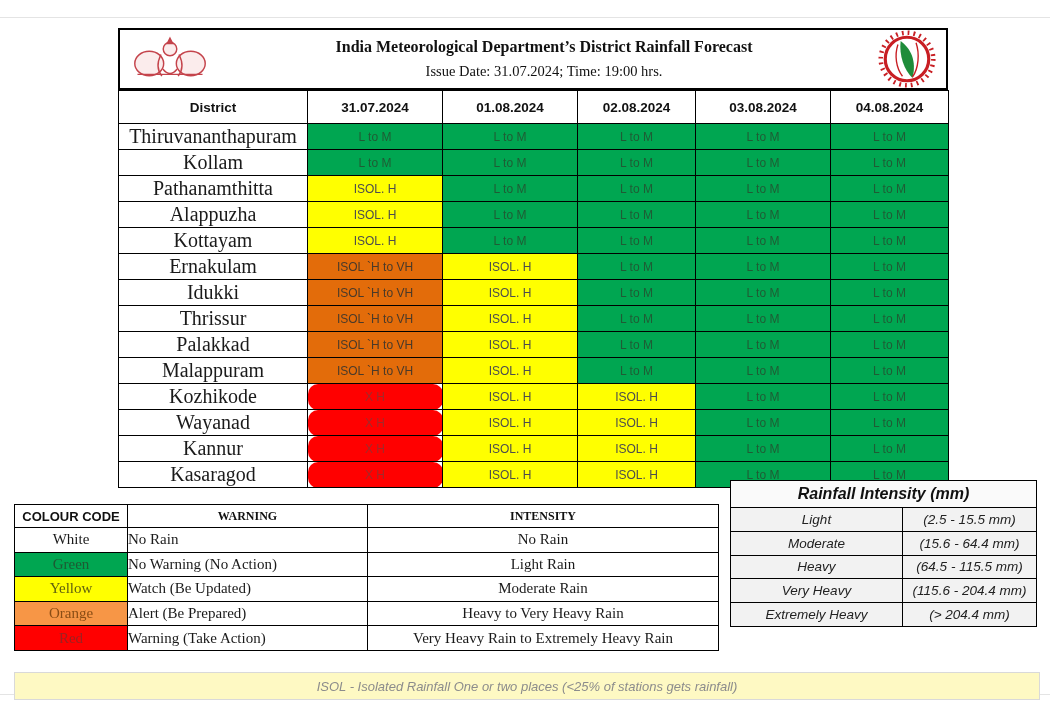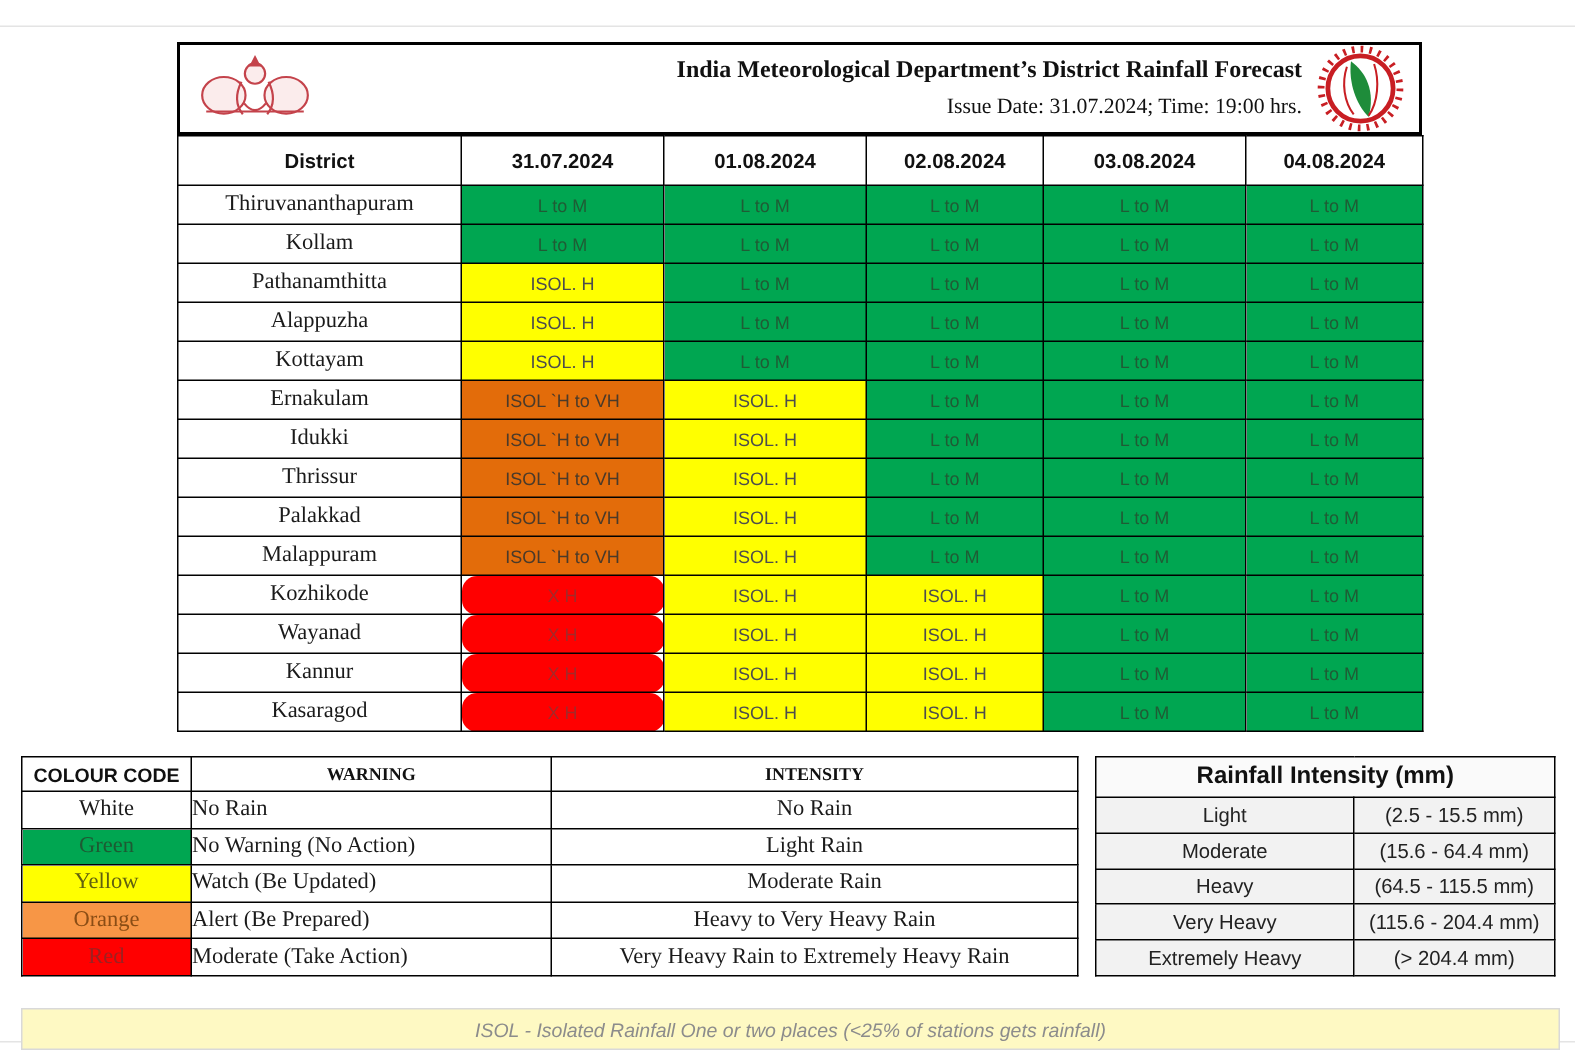--- a/index.html
+++ b/index.html
@@ -5,49 +5,49 @@
   html,body{margin:0;padding:0;background:#fff;}
   .sheet{position:relative;width:1050px;height:702px;background:#ffffff;
          font-family:"Liberation Sans",sans-serif;overflow:hidden;}
   .gridline{position:absolute;left:0;right:0;border-top:1px solid #e4e4e4;}
 
   
   .band{position:absolute;left:118px;top:28px;width:830px;height:62px;
         border:2px solid #000;box-sizing:border-box;display:flex;align-items:center;background:#fff;}
   .band .logo-left{width:100px;display:flex;justify-content:center;}
   .band .logo-right{width:78px;display:flex;justify-content:center;}
-  .band .titles{flex:1;text-align:right;font-family:"Liberation Serif",serif;}
+  .band .titles{flex:1;text-align:center;font-family:"Liberation Serif",serif;}
   .band .t1{font-weight:bold;font-size:16px;color:#111;}
   .band .t2{font-weight:normal;font-size:14.5px;color:#111;margin-top:7px;}
 
   
   .ftable{position:absolute;left:118px;top:90px;width:830px;border-collapse:collapse;table-layout:fixed;}
   .ftable th,.ftable td{border:1.6px solid #000;text-align:center;padding:0;overflow:hidden;white-space:nowrap;}
   .ftable thead th{height:32px;font-size:13.5px;font-weight:bold;background:#fff;color:#111;}
   .ftable tbody td{height:25px;}
-  .district{font-family:"Liberation Serif",serif;font-size:15px;color:#1a1a1a;background:#fff;}
+  .district{font-family:"Liberation Serif",serif;font-size:20px;color:#1a1a1a;background:#fff;}
   .fcell{font-size:12px;}
   .cell-green{background:var(--green);color:var(--green-text);}
   .cell-yellow{background:var(--yellow);color:var(--yellow-text);}
   .cell-orange{background:var(--orange);color:var(--orange-text);}
   .cell-red{background:var(--red);color:var(--red-text);border-radius:10px;}
 
   
   .ltable{position:absolute;left:14px;top:504px;width:704px;border-collapse:collapse;table-layout:fixed;}
   .ltable th,.ltable td{border:1.6px solid #000;padding:0;overflow:hidden;white-space:nowrap;}
   .ltable th{height:22px;background:#fff;color:#111;}
   .th-code{font-size:13px;font-weight:bold;font-family:"Liberation Sans",sans-serif;}
   .th-serif{font-family:"Liberation Serif",serif;font-size:12px;font-weight:bold;}
   .ltable td{height:23.6px;font-family:"Liberation Serif",serif;font-size:15px;}
   .lcode{text-align:center;}
   .lwarn{text-align:left;padding-left:10px;background:#fff;color:#1a1a1a;}
   .lint{text-align:center;background:#fff;color:#1a1a1a;}
 
   
-  .rtable{position:absolute;left:730px;top:504px;width:306px;border-collapse:collapse;table-layout:fixed;}
+  .rtable{position:absolute;left:730px;top:480px;width:306px;border-collapse:collapse;table-layout:fixed;font-style:italic;}
   .rtable th,.rtable td{border:1.6px solid #000;padding:0;overflow:hidden;white-space:nowrap;}
   .rtable th{height:26px;font-size:16px;font-weight:bold;background:#fafafa;color:#111;}
   .rtable td{height:22.8px;font-size:13.5px;text-align:center;background:#f2f2f2;color:#222;}
 
   
   .foot{position:absolute;left:14px;top:672px;width:1026px;height:28px;box-sizing:border-box;
         border:1px solid #d9d9d9;display:flex;align-items:center;justify-content:center;
         font-style:italic;font-size:13px;color:#8c8c8c;background:#fef9c3;}
 </style>
 </head>
@@ -251,21 +251,21 @@
           <td class="lwarn">Watch (Be Updated)</td>
           <td class="lint">Moderate Rain</td>
         </tr>
         <tr>
           <td class="lcode" style="background: rgb(247, 150, 70); color: rgb(138, 77, 21);">Orange</td>
           <td class="lwarn">Alert (Be Prepared)</td>
           <td class="lint">Heavy to Very Heavy Rain</td>
         </tr>
         <tr>
           <td class="lcode" style="background: rgb(255, 0, 0); color: rgb(156, 33, 33);">Red</td>
-          <td class="lwarn">Moderate (Take Action)</td>
+          <td class="lwarn">Warning (Take Action)</td>
           <td class="lint">Very Heavy Rain to Extremely Heavy Rain</td>
         </tr>
       </tbody>
   </table>
 
   <table class="rtable">
     <colgroup>
         <col style="width:172px">
         <col style="width:134px">
       </colgroup>

